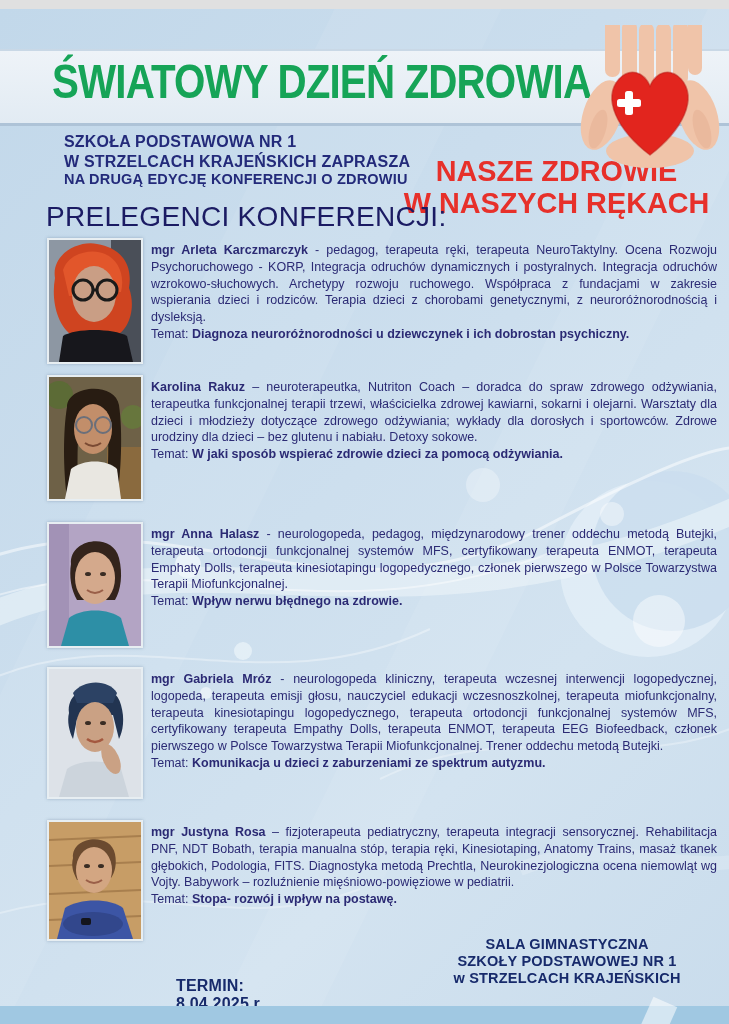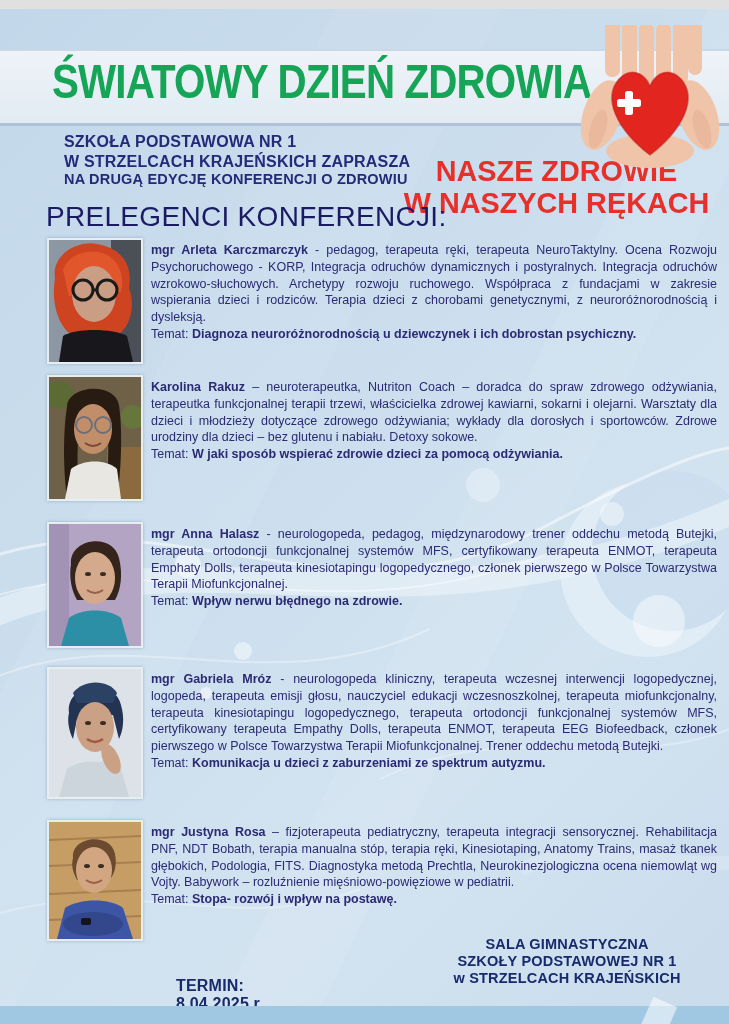--- a/index.html
+++ b/index.html
@@ -132,21 +132,21 @@
         <circle cx="34" cy="50" r="10" fill="none" stroke="#1a1a1a" stroke-width="3"></circle>
         <circle cx="58" cy="50" r="10" fill="none" stroke="#1a1a1a" stroke-width="3"></circle>
         <line x1="44" y1="50" x2="48" y2="50" stroke="#1a1a1a" stroke-width="3"></line>
         <path d="M10 122 L 14 96 C 26 88, 64 88, 78 96 L 84 122 Z" fill="#17171c"></path>
       </svg>
     </div>
     <div class="bio" style="color:#2b2a74;">
       <span class="sp-name">mgr Arleta Karczmarczyk</span><span> - pedagog, terapeuta ręki, terapeuta NeuroTaktylny. Ocena Rozwoju Psychoruchowego - KORP, Integracja odruchów dynamicznych i postyralnych. Integracja odruchów wzrokowo-słuchowych. Archetypy rozwoju ruchowego. Współpraca z fundacjami w zakresie wspierania dzieci i rodziców. Terapia dzieci z chorobami genetycznymi, z neuroróżnorodnością i dysleksją.</span>
       <div class="temat-line">
         <span>Temat:</span>
-        <b>Diagnoza neuroróżnorodnością u dziewczynek i ich dobrostan psychiczny.</b>
+        <b>Diagnoza neuroróżnorodności u dziewczynek i ich dobrostan psychiczny.</b>
       </div>
     </div>
   </div>
 
   <div class="speaker-row layer" style="top:513px;height:126px;">
     <div class="photo">
       <svg width="92" height="122" viewBox="0 0 92 122">
         <rect width="92" height="122" fill="#b3a4c4"></rect>
         <rect x="0" y="0" width="20" height="122" fill="#a292b6"></rect>
         <path d="M22 40 C 20 14, 64 8, 70 34 C 74 50, 72 66, 66 76 L 28 76 C 22 66, 20 52, 22 40 Z" fill="#34241c"></path>

